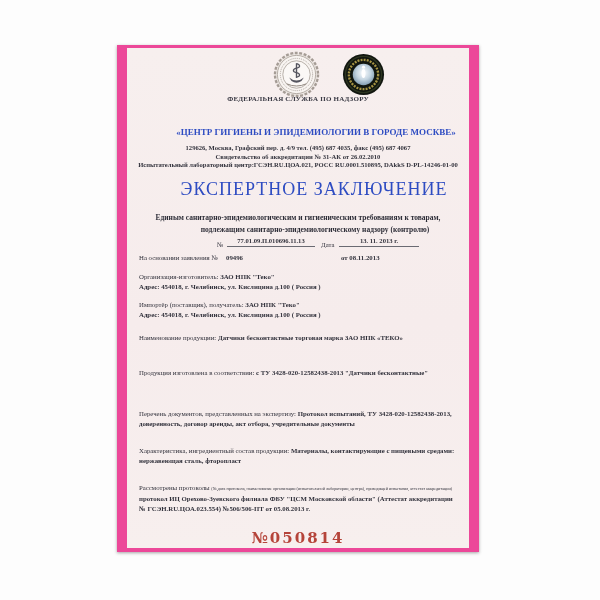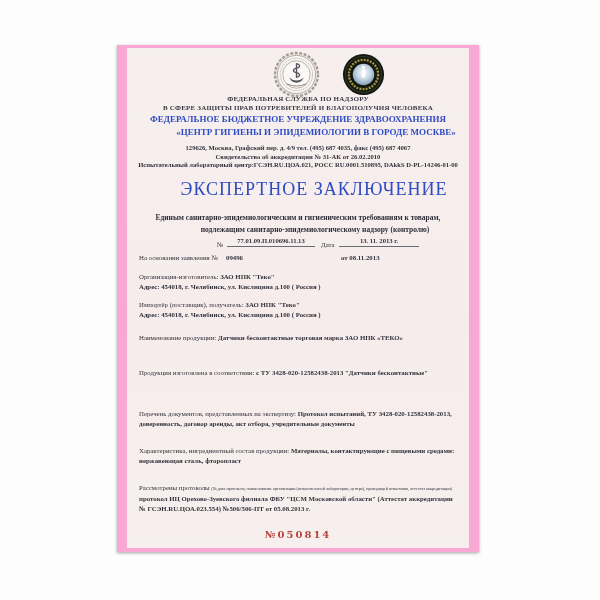--- a/index.html
+++ b/index.html
@@ -3,21 +3,21 @@
 <meta charset="utf-8">
 <style>
   html,body{margin:0;padding:0;}
   body{
     width:600px;height:600px;background:#fdfdfd;
     font-family:"Liberation Serif", serif;
   }
   .canvas{position:relative;width:600px;height:600px;background:#fdfdfd;overflow:hidden;}
   .scan-frame{
     position:absolute;left:117px;top:45px;width:362px;height:507px;
-    background:#f9a8d4;
+    background:#ec4899;
     box-shadow:0 1px 3px rgba(60,55,58,.45);
   }
   .paper{
     position:absolute;left:10px;top:3px;width:342px;height:500px;
     background:linear-gradient(180deg,#f7efee 0%,#f6ecec 55%,#f7efee 100%);
   }
   .t{position:absolute;color:#32323c;white-space:nowrap;}
   .center{left:0;right:0;text-align:center;}
   .emblem{position:absolute;}
   .h-agency{font-weight:bold;font-size:7px;letter-spacing:.2px;color:#3b3b45;}
@@ -30,21 +30,21 @@
   .ucell{
     position:absolute;border-bottom:1px solid #6a6a72;text-align:center;
     font-weight:bold;font-size:6.6px;padding-bottom:2px;color:#32323c;
   }
   .plain-lbl{position:absolute;font-size:6.8px;color:#32323c;}
   .bold-abs{position:absolute;font-size:6.8px;font-weight:bold;color:#32323c;}
   .blk{position:absolute;left:12px;width:318px;font-size:6.8px;line-height:10px;color:#32323c;white-space:normal;}
   .tiny{font-size:4.2px;letter-spacing:0;}
   .stamp{
     font-family:"DejaVu Serif", serif;
-    font-weight:bold;font-size:10px;letter-spacing:2px;color:#b5443a;
+    font-weight:bold;font-size:15px;letter-spacing:2px;color:#b5443a;
   }
 </style>
 </head>
 <body>
 
 <div class="canvas">
   <div class="scan-frame">
     <div class="paper">
 
       <div class="emblem" style="left:146px;top:3px;width:47px;height:47px;">
@@ -71,22 +71,20 @@
           <circle cx="22" cy="22" r="21" fill="#11160f"></circle>
           <circle cx="22" cy="22" r="18.5" fill="none" stroke="#2c3520" stroke-width="1.4"></circle>
           <circle cx="22" cy="22" r="15" fill="none" stroke="#a79544" stroke-width="2.4" stroke-dasharray="2 1.2"></circle>
           <circle cx="22" cy="22" r="11" fill="url(#cg)"></circle>
           <ellipse cx="22" cy="21" rx="2" ry="4.6" fill="#ffffff"></ellipse>
           <circle cx="22" cy="14.5" r="1.6" fill="#ffffff"></circle>
         </svg>
       </div>
 
       <div class="t center h-agency" style="top:47px;">ФЕДЕРАЛЬНАЯ СЛУЖБА ПО НАДЗОРУ</div>
-      <div class="t center h-agency" style="top:56px;">В СФЕРЕ ЗАЩИТЫ ПРАВ ПОТРЕБИТЕЛЕЙ И БЛАГОПОЛУЧИЯ  ЧЕЛОВЕКА</div>
-      <div class="t center h-org" style="top:66px;">ФЕДЕРАЛЬНОЕ БЮДЖЕТНОЕ УЧРЕЖДЕНИЕ ЗДРАВООХРАНЕНИЯ</div>
       <div class="t center h-org" style="top:79px;margin-left:36px;">«ЦЕНТР ГИГИЕНЫ И ЭПИДЕМИОЛОГИИ В ГОРОДЕ МОСКВЕ»</div>
       <div class="t center h-addr" style="top:96px;">129626, Москва, Графский пер. д. 4/9 тел. (495) 687 4035, факс (495) 687 4067</div>
       <div class="t center h-addr" style="top:104.5px;">Свидетельство об аккредитации № 31-АК от 26.02.2010</div>
       <div class="t center h-addr" style="top:113px;">Испытательный лабораторный центр:ГСЭН.RU.ЦОА.021, РОСС RU.0001.510895, DAkkS D-PL-14246-01-00</div>
 
       <div class="t center doc-title" style="top:131px;">ЭКСПЕРТНОЕ ЗАКЛЮЧЕНИЕ</div>
       <div class="t center sub" style="top:165px;">Единым санитарно-эпидемиологическим и гигиеническим требованиям к товарам,</div>
       <div class="t center sub" style="top:177px;margin-left:34px;">подлежащим санитарно-эпидемиологическому надзору (контролю)</div>
 
       <div class="plain-lbl" style="left:90px;top:193px;">№</div>

